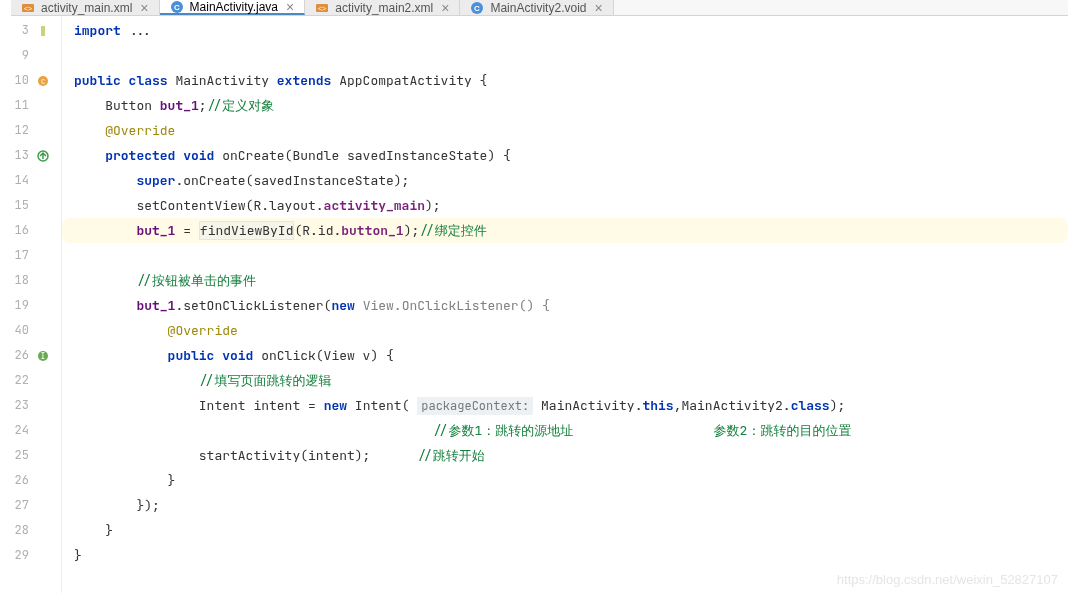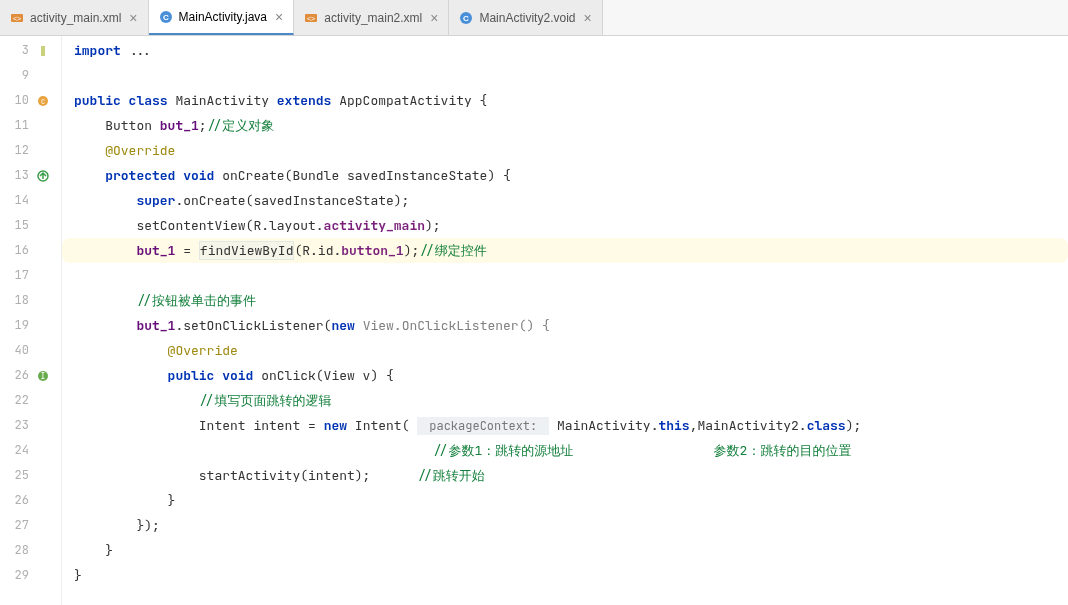--- a/index.html
+++ b/index.html
@@ -10,22 +10,23 @@
     color: #333;
     width: 1068px;
     height: 605px;
     overflow: hidden;
     position: relative;
   }
   .tab-bar {
     display: flex;
     background: #f2f2f2;
     border-bottom: 1px solid #d4d4d4;
-    height: 36px;
+    height: 16px;
     align-items: stretch;
+    margin-left: 11px;
   }
   .tab {
     display: flex;
     align-items: center;
     padding: 0 10px;
     background: #ececec;
     border-right: 1px solid #d4d4d4;
     gap: 6px;
     cursor: pointer;
     font-family: -apple-system, "Segoe UI", Arial, sans-serif;
@@ -89,21 +90,21 @@
   }
   .code-line.hl { background: #fffbe6; border-radius: 8px; }
   .kw { color: #0033b3; font-weight: bold; }
   .str-ital { color: #7a1f7a; font-weight: bold;}
   .comment { color: #15803d; }
   .annot { color: #9e880d; }
   .field { color: #660e7a; font-weight: bold; }
   .param-hint {
     background: #eef1f3;
     border-radius: 0;
-    padding: 1px 12px;
+    padding: 1px 4px;
     color: #787878;
     font-style: normal;
     font-size: 12px;
   }
   .caret-box {
     border: 1px solid #6897bb22;
     background: #e4e9ef55;
   }
   .watermark {
     position: absolute;
@@ -266,13 +267,14 @@
       <div class="gutter-line">
         <span class="gutter-num">28</span>
         <span class="gutter-icon"></span>
       </div>
       <div class="gutter-line">
         <span class="gutter-num">29</span>
         <span class="gutter-icon"></span>
       </div>
     </div>
   <div class="code" id="code"><div class="code-line"><span class="kw">import </span><span>...</span></div><div class="code-line"></div><div class="code-line"><span class="kw">public class </span><span>MainActivity </span><span class="kw">extends </span><span>AppCompatActivity {</span></div><div class="code-line">&nbsp;&nbsp;&nbsp;&nbsp;<span>Button </span><span class="field">but_1</span><span>;</span><span class="comment">//定义对象</span></div><div class="code-line">&nbsp;&nbsp;&nbsp;&nbsp;<span class="annot">@Override</span></div><div class="code-line">&nbsp;&nbsp;&nbsp;&nbsp;<span class="kw">protected void </span><span>onCreate(Bundle savedInstanceState) {</span></div><div class="code-line">&nbsp;&nbsp;&nbsp;&nbsp;&nbsp;&nbsp;&nbsp;&nbsp;<span class="kw">super</span><span>.onCreate(savedInstanceState);</span></div><div class="code-line">&nbsp;&nbsp;&nbsp;&nbsp;&nbsp;&nbsp;&nbsp;&nbsp;<span>setContentView(R.layout.</span><span class="str-ital">activity_main</span><span>);</span></div><div class="code-line hl">&nbsp;&nbsp;&nbsp;&nbsp;&nbsp;&nbsp;&nbsp;&nbsp;<span class="field">but_1</span><span> = </span><span class="caret-box">findViewById</span><span>(R.id.</span><span class="str-ital">button_1</span><span>);</span><span class="comment">//绑定控件</span></div><div class="code-line"></div><div class="code-line">&nbsp;&nbsp;&nbsp;&nbsp;&nbsp;&nbsp;&nbsp;&nbsp;<span class="comment">//按钮被单击的事件</span></div><div class="code-line">&nbsp;&nbsp;&nbsp;&nbsp;&nbsp;&nbsp;&nbsp;&nbsp;<span class="field">but_1</span><span>.setOnClickListener(</span><span class="kw">new </span><span class="comment0" style="color:#808080">View.OnClickListener() {</span></div><div class="code-line">&nbsp;&nbsp;&nbsp;&nbsp;&nbsp;&nbsp;&nbsp;&nbsp;&nbsp;&nbsp;&nbsp;&nbsp;<span class="annot">@Override</span></div><div class="code-line">&nbsp;&nbsp;&nbsp;&nbsp;&nbsp;&nbsp;&nbsp;&nbsp;&nbsp;&nbsp;&nbsp;&nbsp;<span class="kw">public void </span><span>onClick(View v) {</span></div><div class="code-line">&nbsp;&nbsp;&nbsp;&nbsp;&nbsp;&nbsp;&nbsp;&nbsp;&nbsp;&nbsp;&nbsp;&nbsp;&nbsp;&nbsp;&nbsp;&nbsp;<span class="comment">//填写页面跳转的逻辑</span></div><div class="code-line">&nbsp;&nbsp;&nbsp;&nbsp;&nbsp;&nbsp;&nbsp;&nbsp;&nbsp;&nbsp;&nbsp;&nbsp;&nbsp;&nbsp;&nbsp;&nbsp;<span>Intent intent = </span><span class="kw">new </span><span>Intent( </span><span class="param-hint">packageContext:</span><span> MainActivity.</span><span class="kw">this</span><span>,MainActivity2.</span><span class="kw">class</span><span>);</span></div><div class="code-line">&nbsp;&nbsp;&nbsp;&nbsp;&nbsp;&nbsp;&nbsp;&nbsp;&nbsp;&nbsp;&nbsp;&nbsp;&nbsp;&nbsp;&nbsp;&nbsp;&nbsp;&nbsp;&nbsp;&nbsp;&nbsp;&nbsp;&nbsp;&nbsp;&nbsp;&nbsp;&nbsp;&nbsp;&nbsp;&nbsp;&nbsp;&nbsp;&nbsp;&nbsp;&nbsp;&nbsp;&nbsp;&nbsp;&nbsp;&nbsp;&nbsp;&nbsp;&nbsp;&nbsp;&nbsp;&nbsp;<span class="comment">//参数1：跳转的源地址                  参数2：跳转的目的位置</span></div><div class="code-line">&nbsp;&nbsp;&nbsp;&nbsp;&nbsp;&nbsp;&nbsp;&nbsp;&nbsp;&nbsp;&nbsp;&nbsp;&nbsp;&nbsp;&nbsp;&nbsp;<span>startActivity(intent);      </span><span class="comment">//跳转开始</span></div><div class="code-line">&nbsp;&nbsp;&nbsp;&nbsp;&nbsp;&nbsp;&nbsp;&nbsp;&nbsp;&nbsp;&nbsp;&nbsp;<span>}</span></div><div class="code-line">&nbsp;&nbsp;&nbsp;&nbsp;&nbsp;&nbsp;&nbsp;&nbsp;<span>});</span></div><div class="code-line">&nbsp;&nbsp;&nbsp;&nbsp;<span>}</span></div><div class="code-line"><span>}</span></div></div>
+  <div class="watermark">https://blog.csdn.net/weixin_52827107</div>
 </div>
 
 </body></html>

